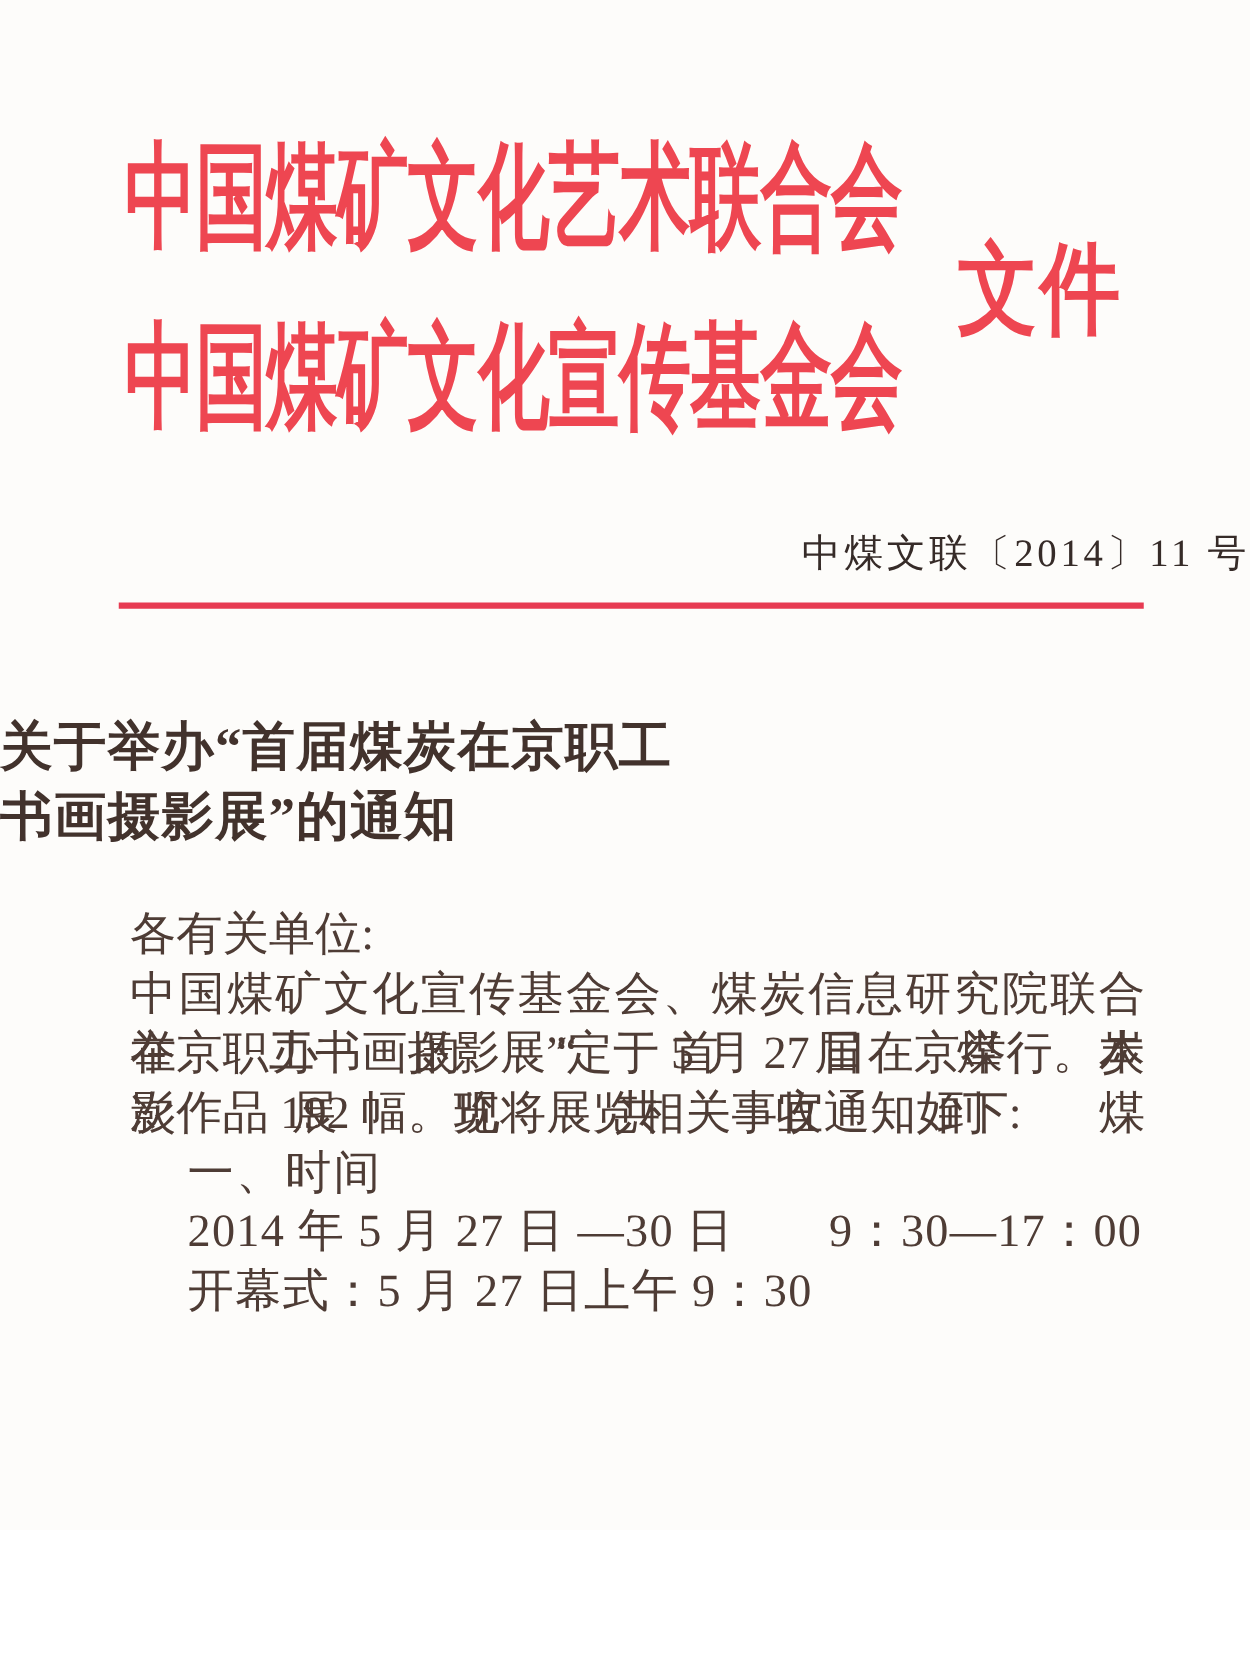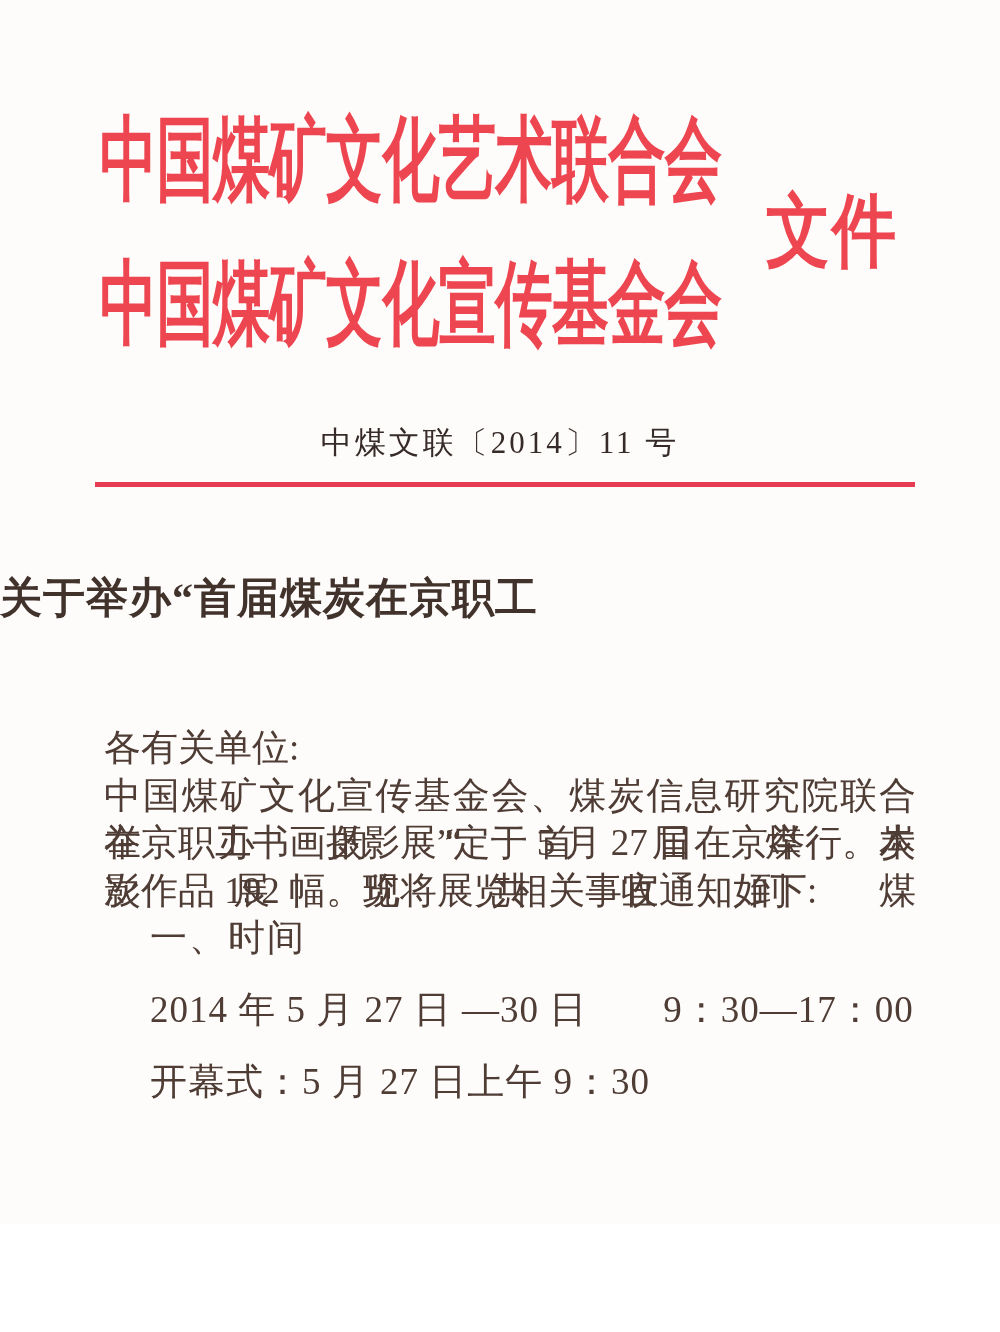--- a/index.html
+++ b/index.html
@@ -37,21 +37,21 @@
     white-space: nowrap;
     letter-spacing: 2px;
     transform: scaleY(1.25);
     transform-origin: left top;
   }
   .docnum {
     position: absolute;
     left: 0;
     top: 422px;
     width: 100%;
-    text-align: center;
+    text-align: right;
     font-size: 31px;
     letter-spacing: 3px;
     color: #362b28;
   }
   .rule {
     position: absolute;
     left: 95px;
     top: 482px;
     width: 820px;
     height: 5px;
@@ -84,21 +84,21 @@
     text-align: justify;
     text-align-last: justify;
   }
   .indent { text-indent: 64px; }
   .section-heading {
     padding-left: 46px;
     font-weight: 400;
     font-family: "Liberation Sans", "DejaVu Sans", sans-serif;
     letter-spacing: 2px;
   }
-  .detail { padding-left: 46px; letter-spacing: 1px; margin-top: 24px; }
+  .detail { padding-left: 46px; letter-spacing: 1px; }
   .footer {
     position: absolute;
     left: 0;
     top: 1266px;
     width: 100%;
     text-align: center;
     font-size: 27px;
     letter-spacing: 4px;
     color: #4e3c35;
   }
@@ -111,20 +111,21 @@
   <div class="org org1">中国煤矿文化艺术联合会</div>
   <div class="org org2">中国煤矿文化宣传基金会</div>
   <div class="doctype">文件</div>
 
   <div class="docnum">中煤文联〔2014〕11 号</div>
 
   <div class="rule"></div>
 
   <div class="title">
     <div>关于举办“首届煤炭在京职工</div>
+    <div>书画摄影展”的通知</div>
   </div>
 
   <div class="body">
     <div class="line">各有关单位:</div>
     <div class="line just">中国煤矿文化宣传基金会、煤炭信息研究院联合举办的“首届煤炭</div>
     <div class="line just">在京职工书画摄影展”定于 5 月 27 日在京举行。本次展览共收到煤</div>
     <div class="line">影作品 192 幅。现将展览相关事宜通知如下:</div>
     <div class="line section-heading">一、时间</div>
     <div class="line detail">2014 年 5 月 27 日 —30 日　　9：30—17：00</div>
     <div class="line detail">开幕式：5 月 27 日上午 9：30</div>

